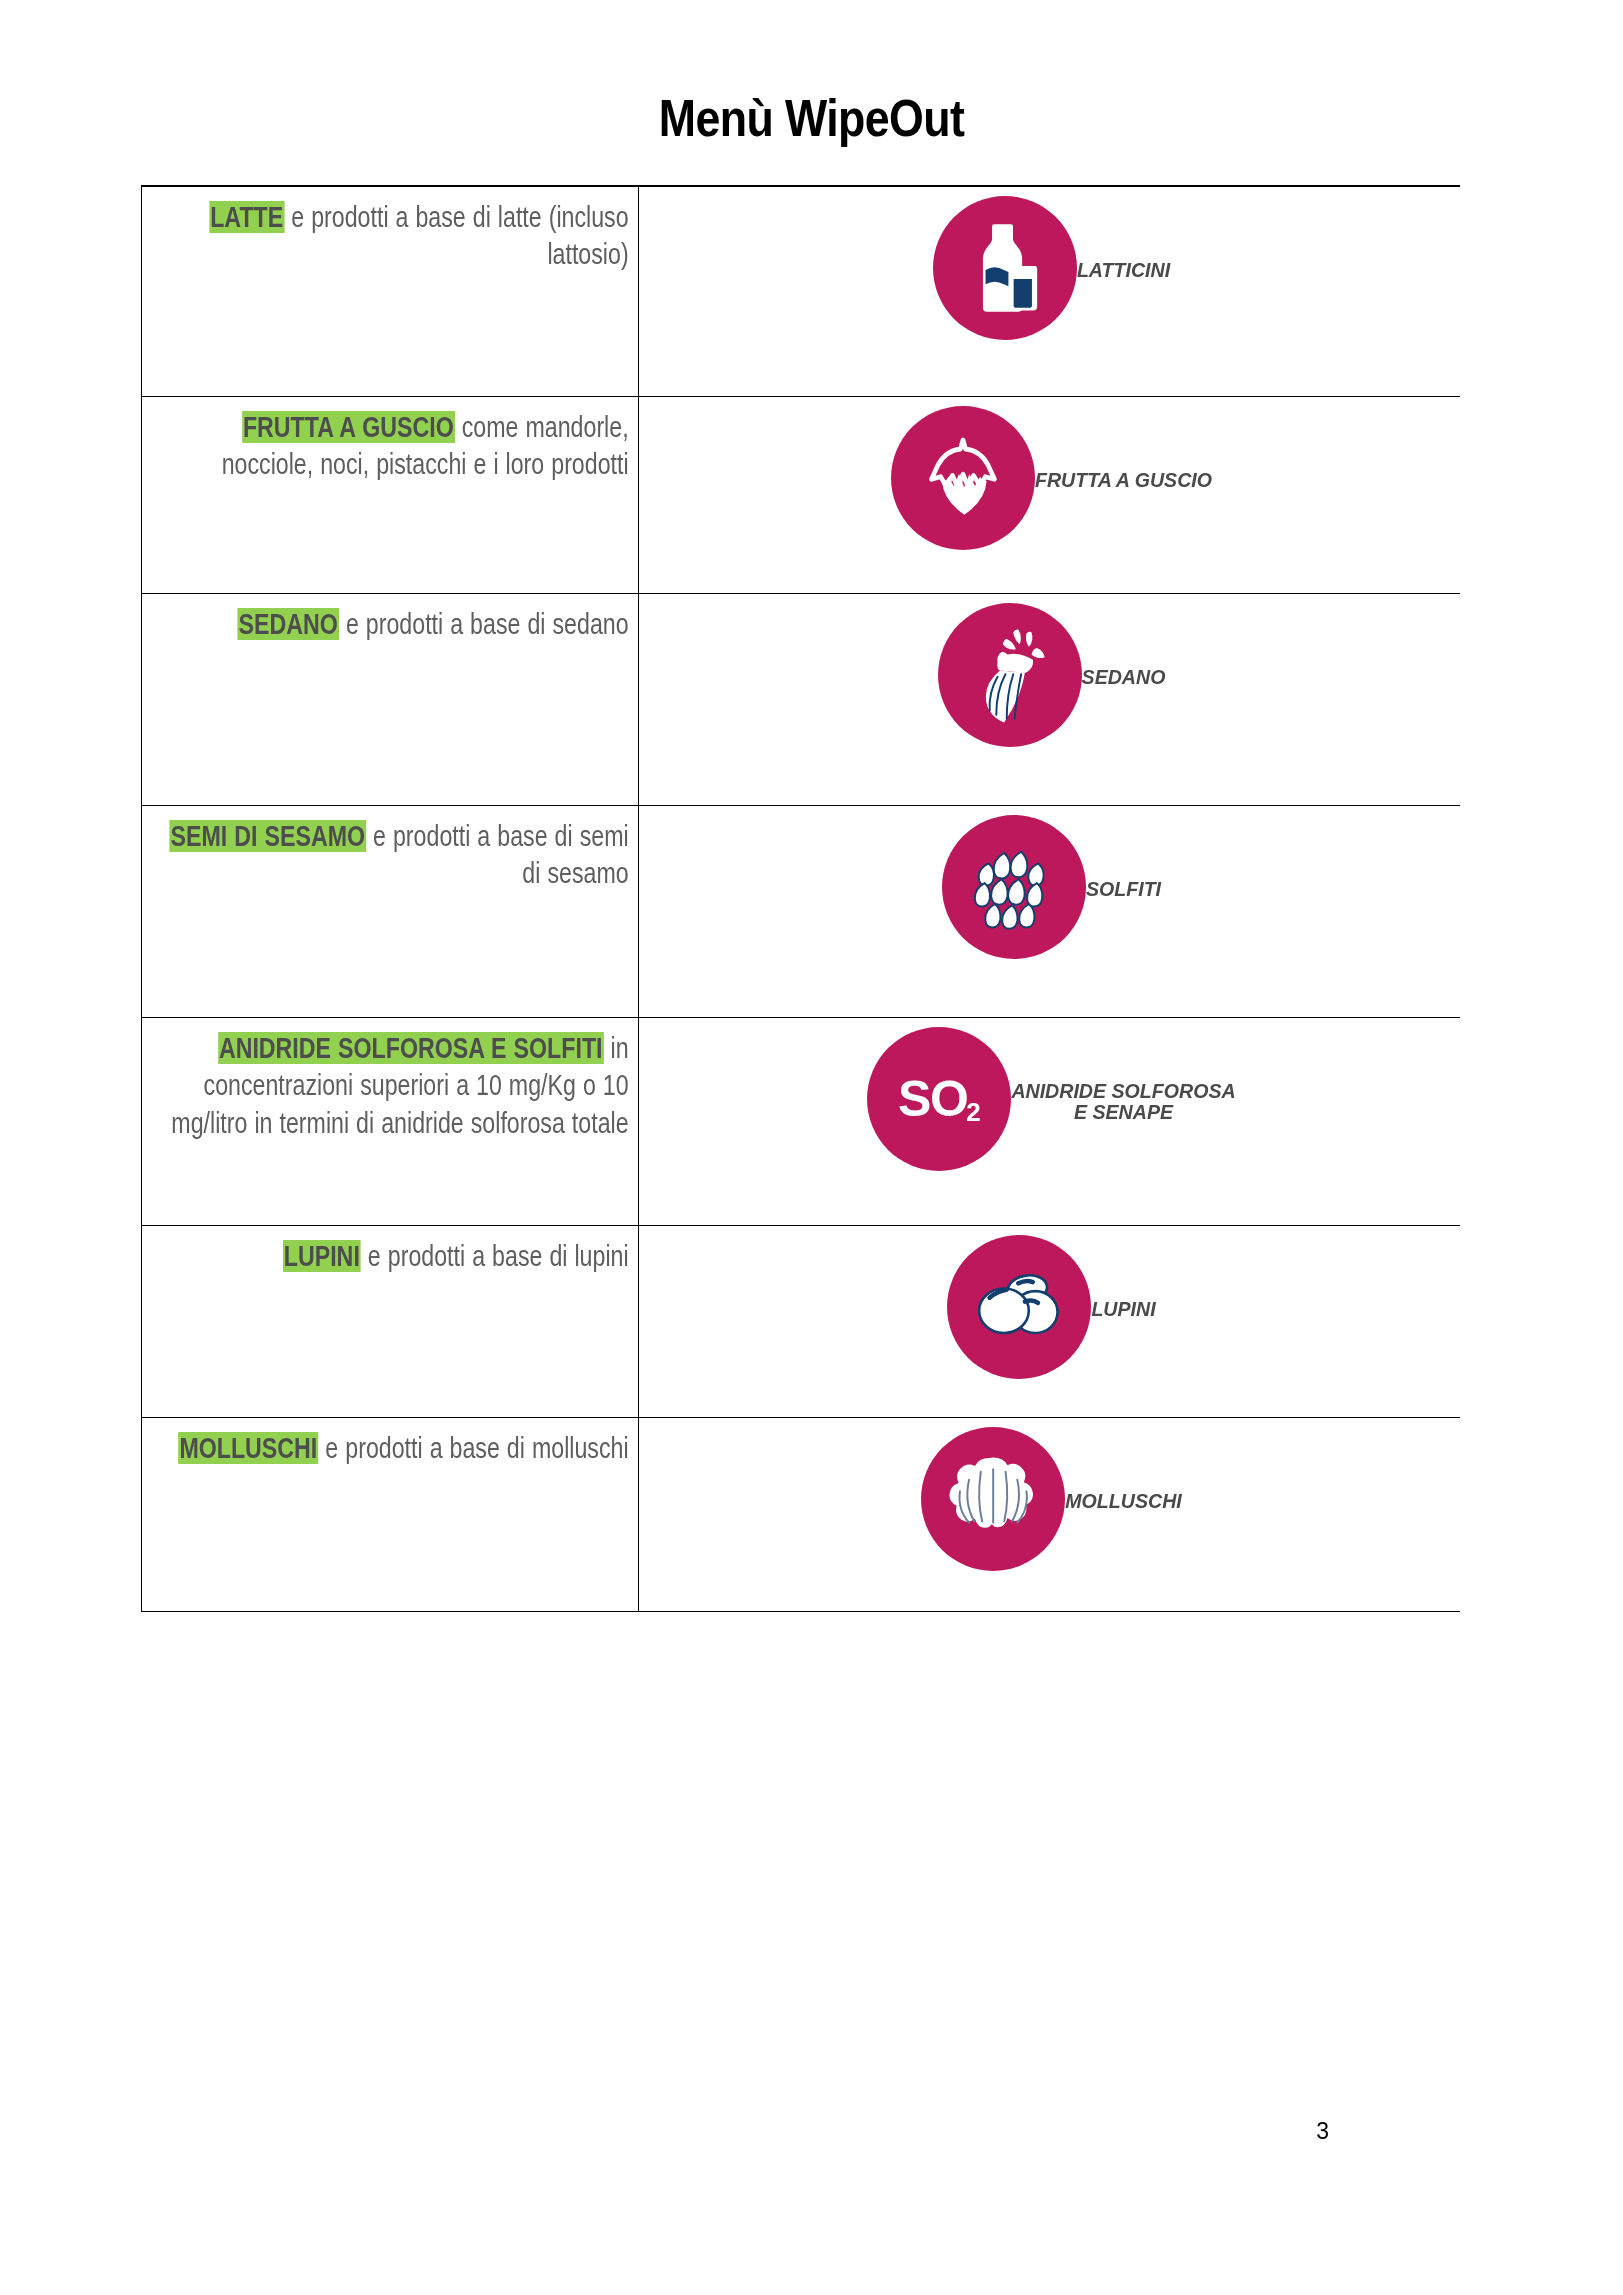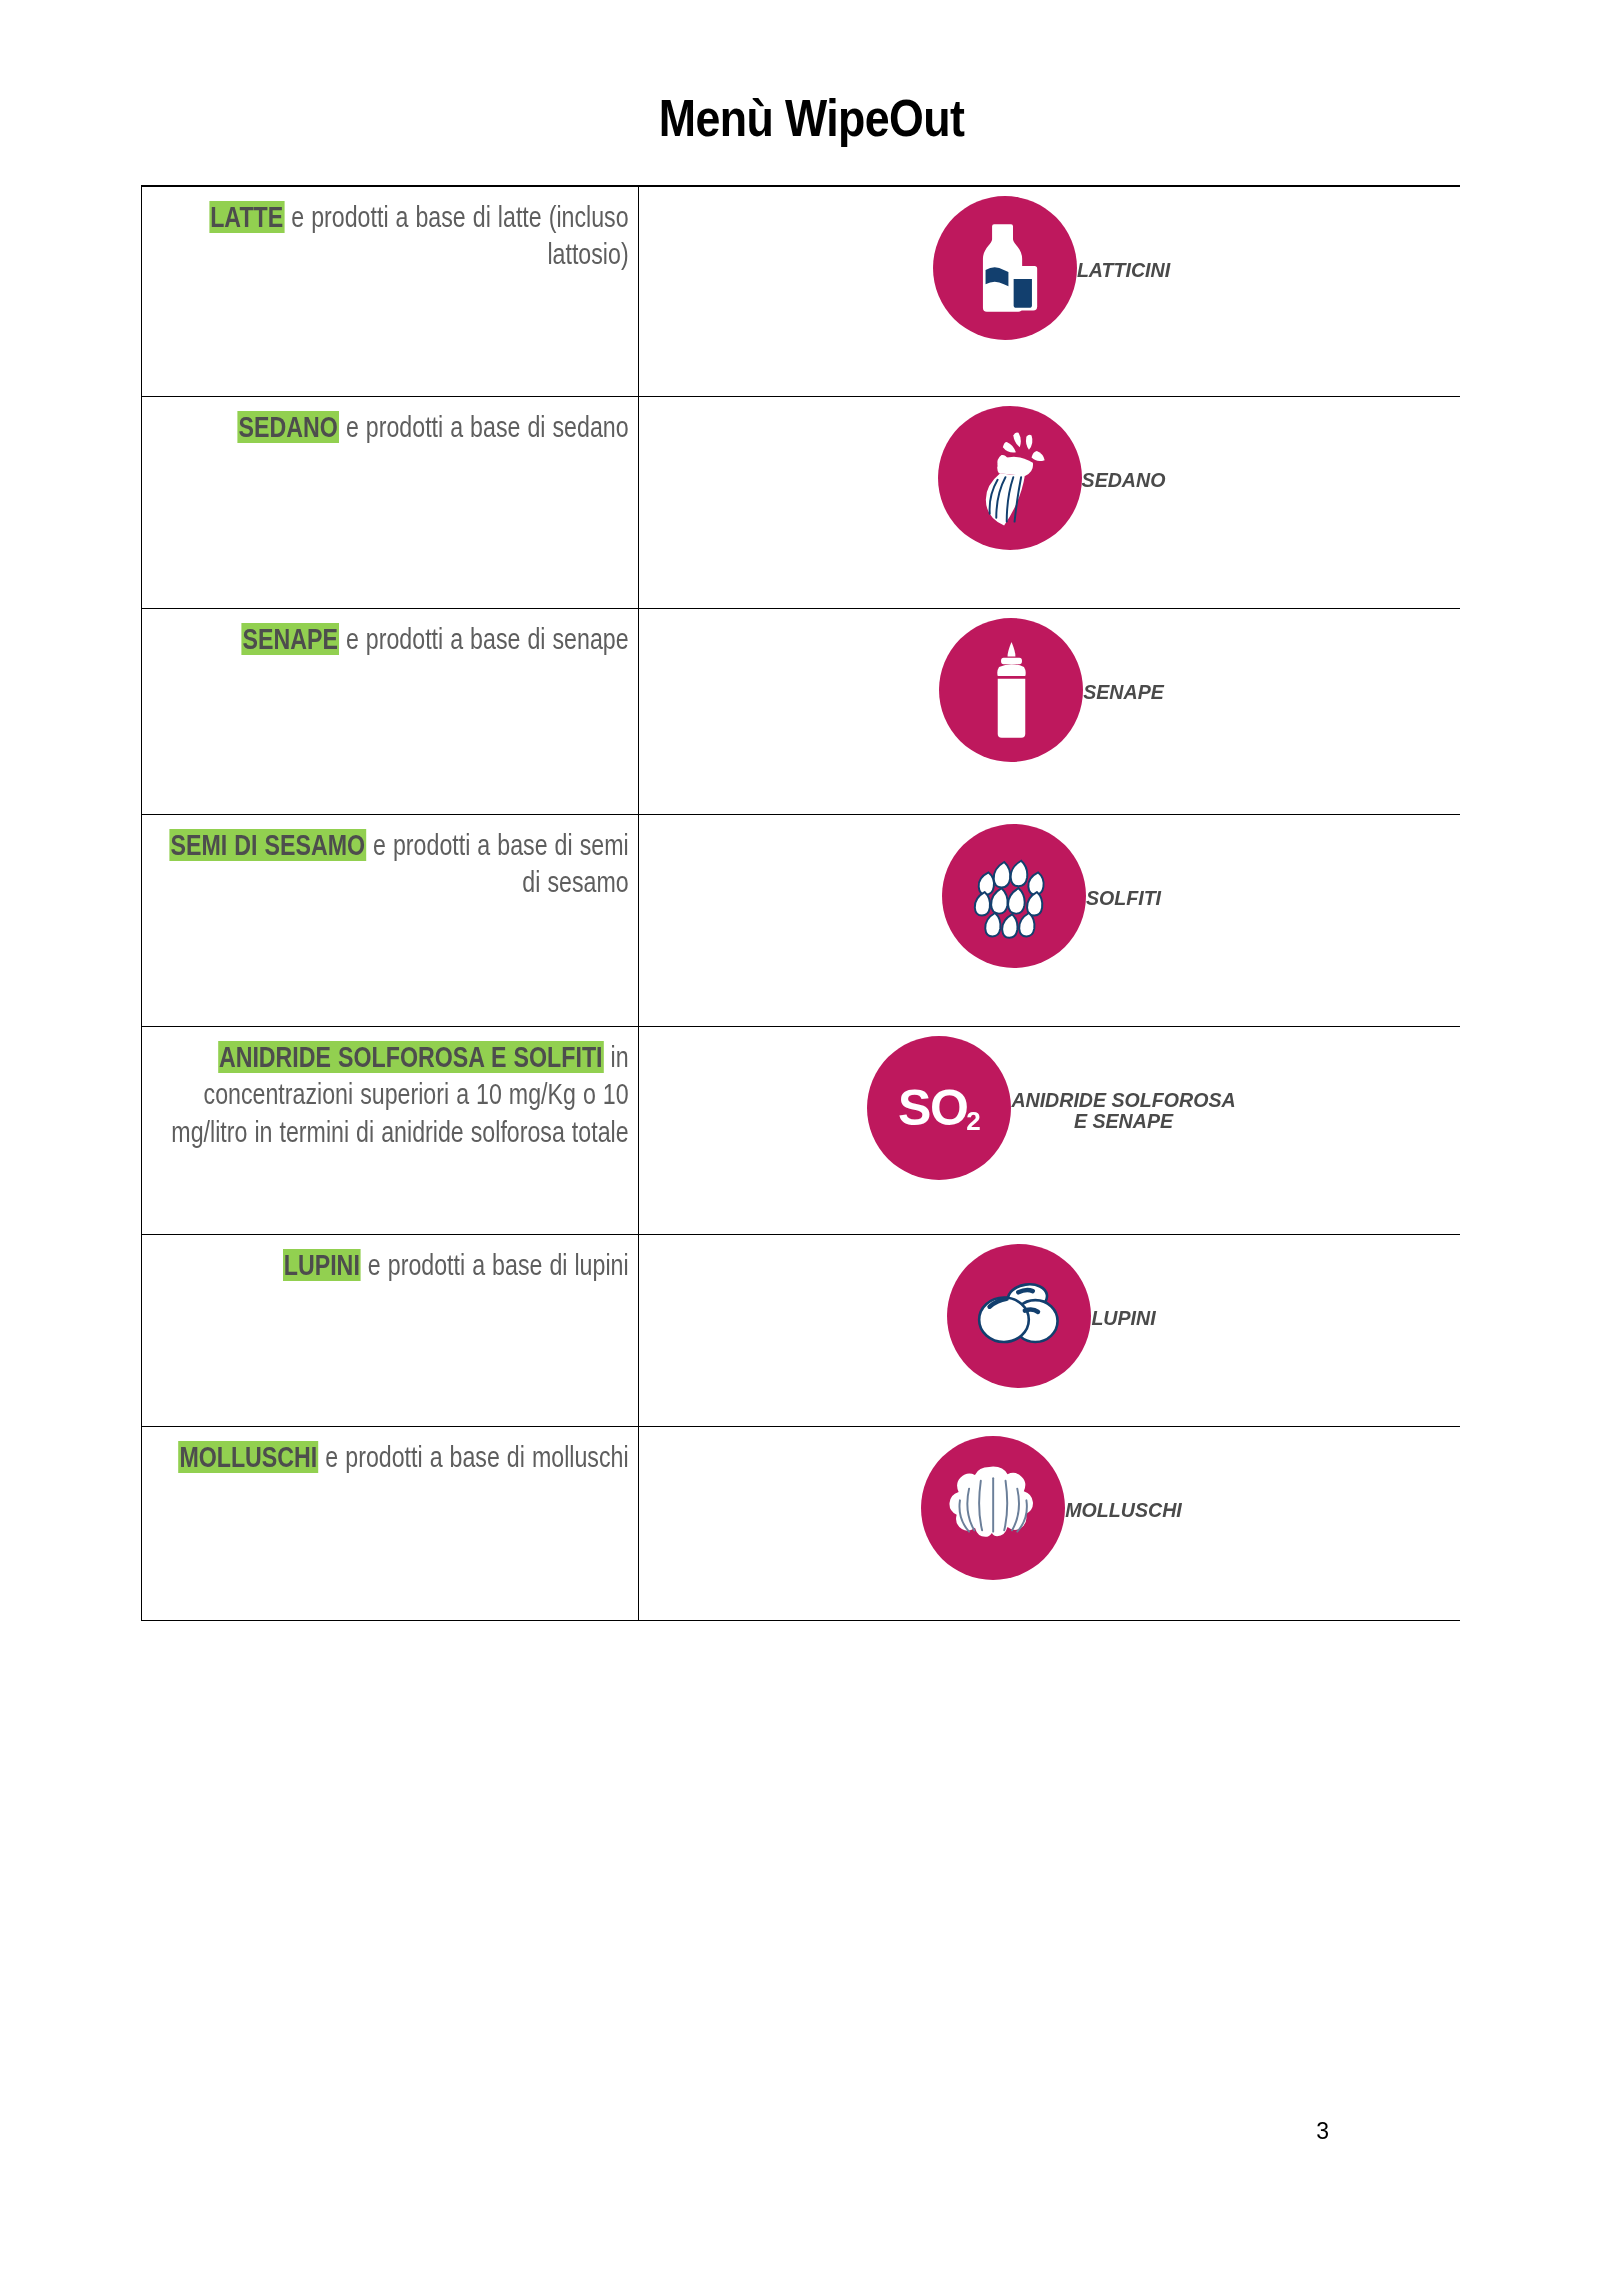--- a/index.html
+++ b/index.html
@@ -188,20 +188,40 @@
                 <path d="M31 78 q14 -8 28 0 q14 8 28 0 v22 q-14 8 -28 0 q-14 -8 -28 0 z" fill="#123f6e"></path>
                 <path d="M70 72 h36 a4 4 0 0 1 4 4 v58 a6 6 0 0 1 -6 6 h-32 a6 6 0 0 1 -6 -6 v-58 a4 4 0 0 1 4 -4 z" fill="#ffffff"></path>
                 <path d="M74 92 h28 v40 a4 4 0 0 1 -4 4 h-20 a4 4 0 0 1 -4 -4 z" fill="#123f6e"></path>
               </svg>
             </div>
             <div class="icon-caption">LATTICINI</div>
           </div>
         </td>
       </tr>
 
+      <tr class="r1">
+        <td>
+          <div class="cell-text">
+            <div class="allergen-line">
+              <span class="allergen-key">FRUTTA A GUSCIO</span><span class="allergen-rest"> come mandorle, nocciole, noci, pistacchi e i loro prodotti</span>
+            </div>
+          </div>
+        </td>
+        <td class="cell-icon">
+          <div class="icon-wrap">
+            <div class="icon-disc">
+              <svg width="92" height="92" viewBox="0 0 140 140" aria-hidden="true">
+                <path d="M70 12 l4 14 q22 2 34 24 l10 22 l-14 -4 l-8 14 l-10 -16 l-8 18 l-8 -20 l-8 20 l-8 -18 l-10 16 l-8 -14 l-14 4 l10 -22 q12 -22 34 -24 z" fill="none" stroke="#ffffff" stroke-width="7" stroke-linejoin="round"></path>
+                <path d="M38 74 q6 2 10 -6 l8 14 l8 -18 l8 20 l8 -20 l8 18 l8 -14 q4 8 10 6 q-2 30 -34 52 q-32 -22 -34 -52 z" fill="#ffffff"></path>
+              </svg>
+            </div>
+            <div class="icon-caption">FRUTTA A GUSCIO</div>
+          </div>
+        </td>
+      </tr>
 
       <tr class="r2">
         <td>
           <div class="cell-text">
             <div class="allergen-line">
               <span class="allergen-key">SEDANO</span><span class="allergen-rest"> e prodotti a base di sedano</span>
             </div>
           </div>
         </td>
         <td class="cell-icon">
@@ -223,42 +243,20 @@
                   <path d="M92 78 q-6 30 -10 68"></path>
                   <path d="M56 82 q-14 24 -12 52"></path>
                 </g>
               </svg>
             </div>
             <div class="icon-caption">SEDANO</div>
           </div>
         </td>
       </tr>
 
-      <tr class="r3">
-        <td>
-          <div class="cell-text">
-            <div class="allergen-line">
-              <span class="allergen-key">SENAPE</span><span class="allergen-rest"> e prodotti a base di senape</span>
-            </div>
-          </div>
-        </td>
-        <td class="cell-icon">
-          <div class="icon-wrap">
-            <div class="icon-disc">
-              <svg width="59" height="105" viewBox="0 0 90 160" aria-hidden="true">
-                <path d="M45 6 q6 14 6 22 h-12 q0 -8 6 -22 z" fill="#ffffff"></path>
-                <path d="M33 30 h24 q4 0 4 5 t-4 5 h-24 q-4 0 -4 -5 t4 -5 z" fill="#ffffff"></path>
-                <path d="M26 44 q19 -8 38 0 q4 6 2 14 h-42 q-2 -8 2 -14 z" fill="#ffffff"></path>
-                <path d="M24 62 h42 v84 q0 6 -6 6 h-30 q-6 0 -6 -6 z" fill="#ffffff"></path>
-              </svg>
-            </div>
-            <div class="icon-caption">SENAPE</div>
-          </div>
-        </td>
-      </tr>
 
       <tr class="r4">
         <td>
           <div class="cell-text">
             <div class="allergen-line">
               <span class="allergen-key">SEMI DI SESAMO</span><span class="allergen-rest"> e prodotti a base di semi di sesamo</span>
             </div>
           </div>
         </td>
         <td class="cell-icon">

